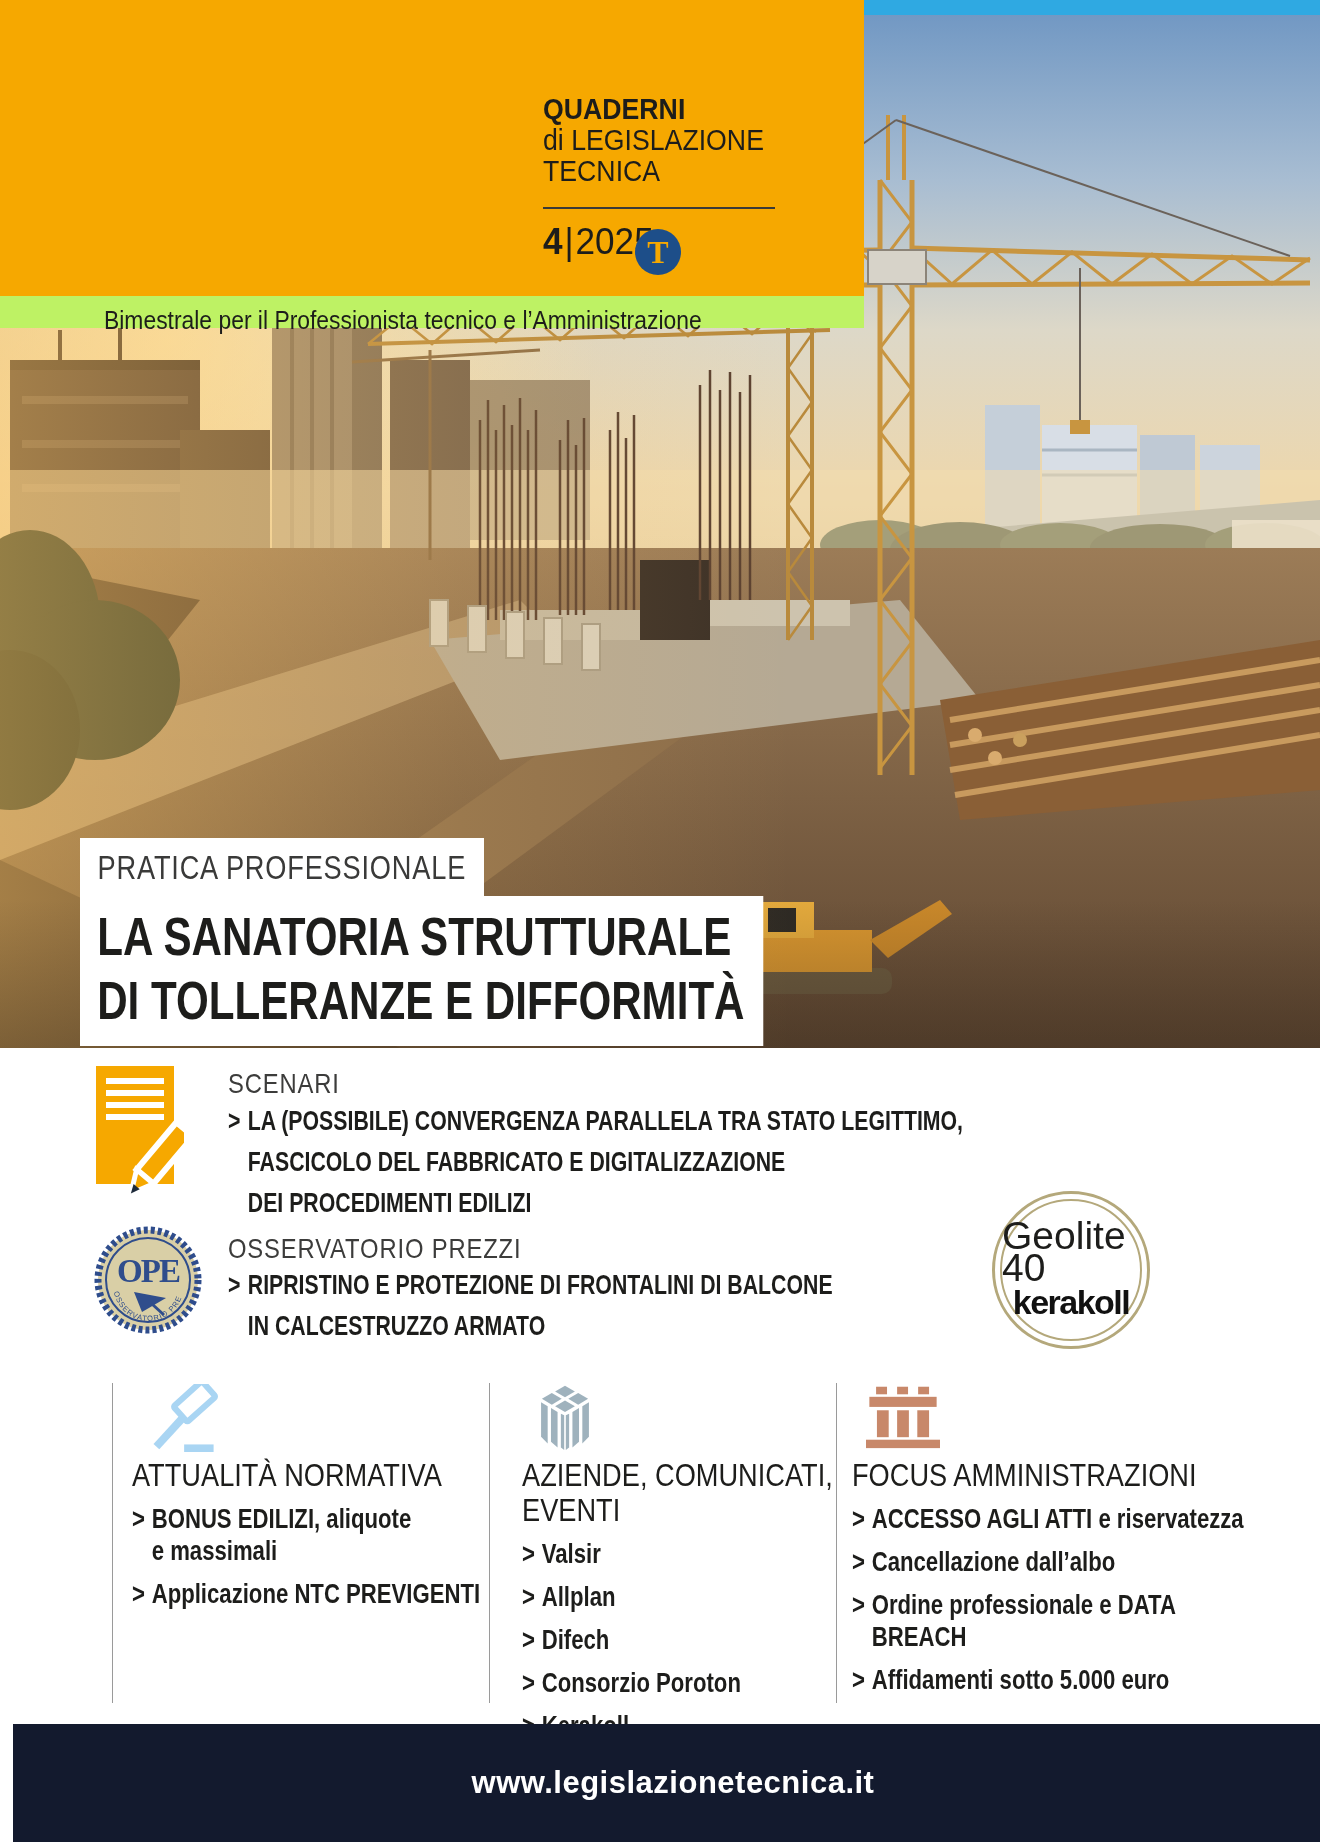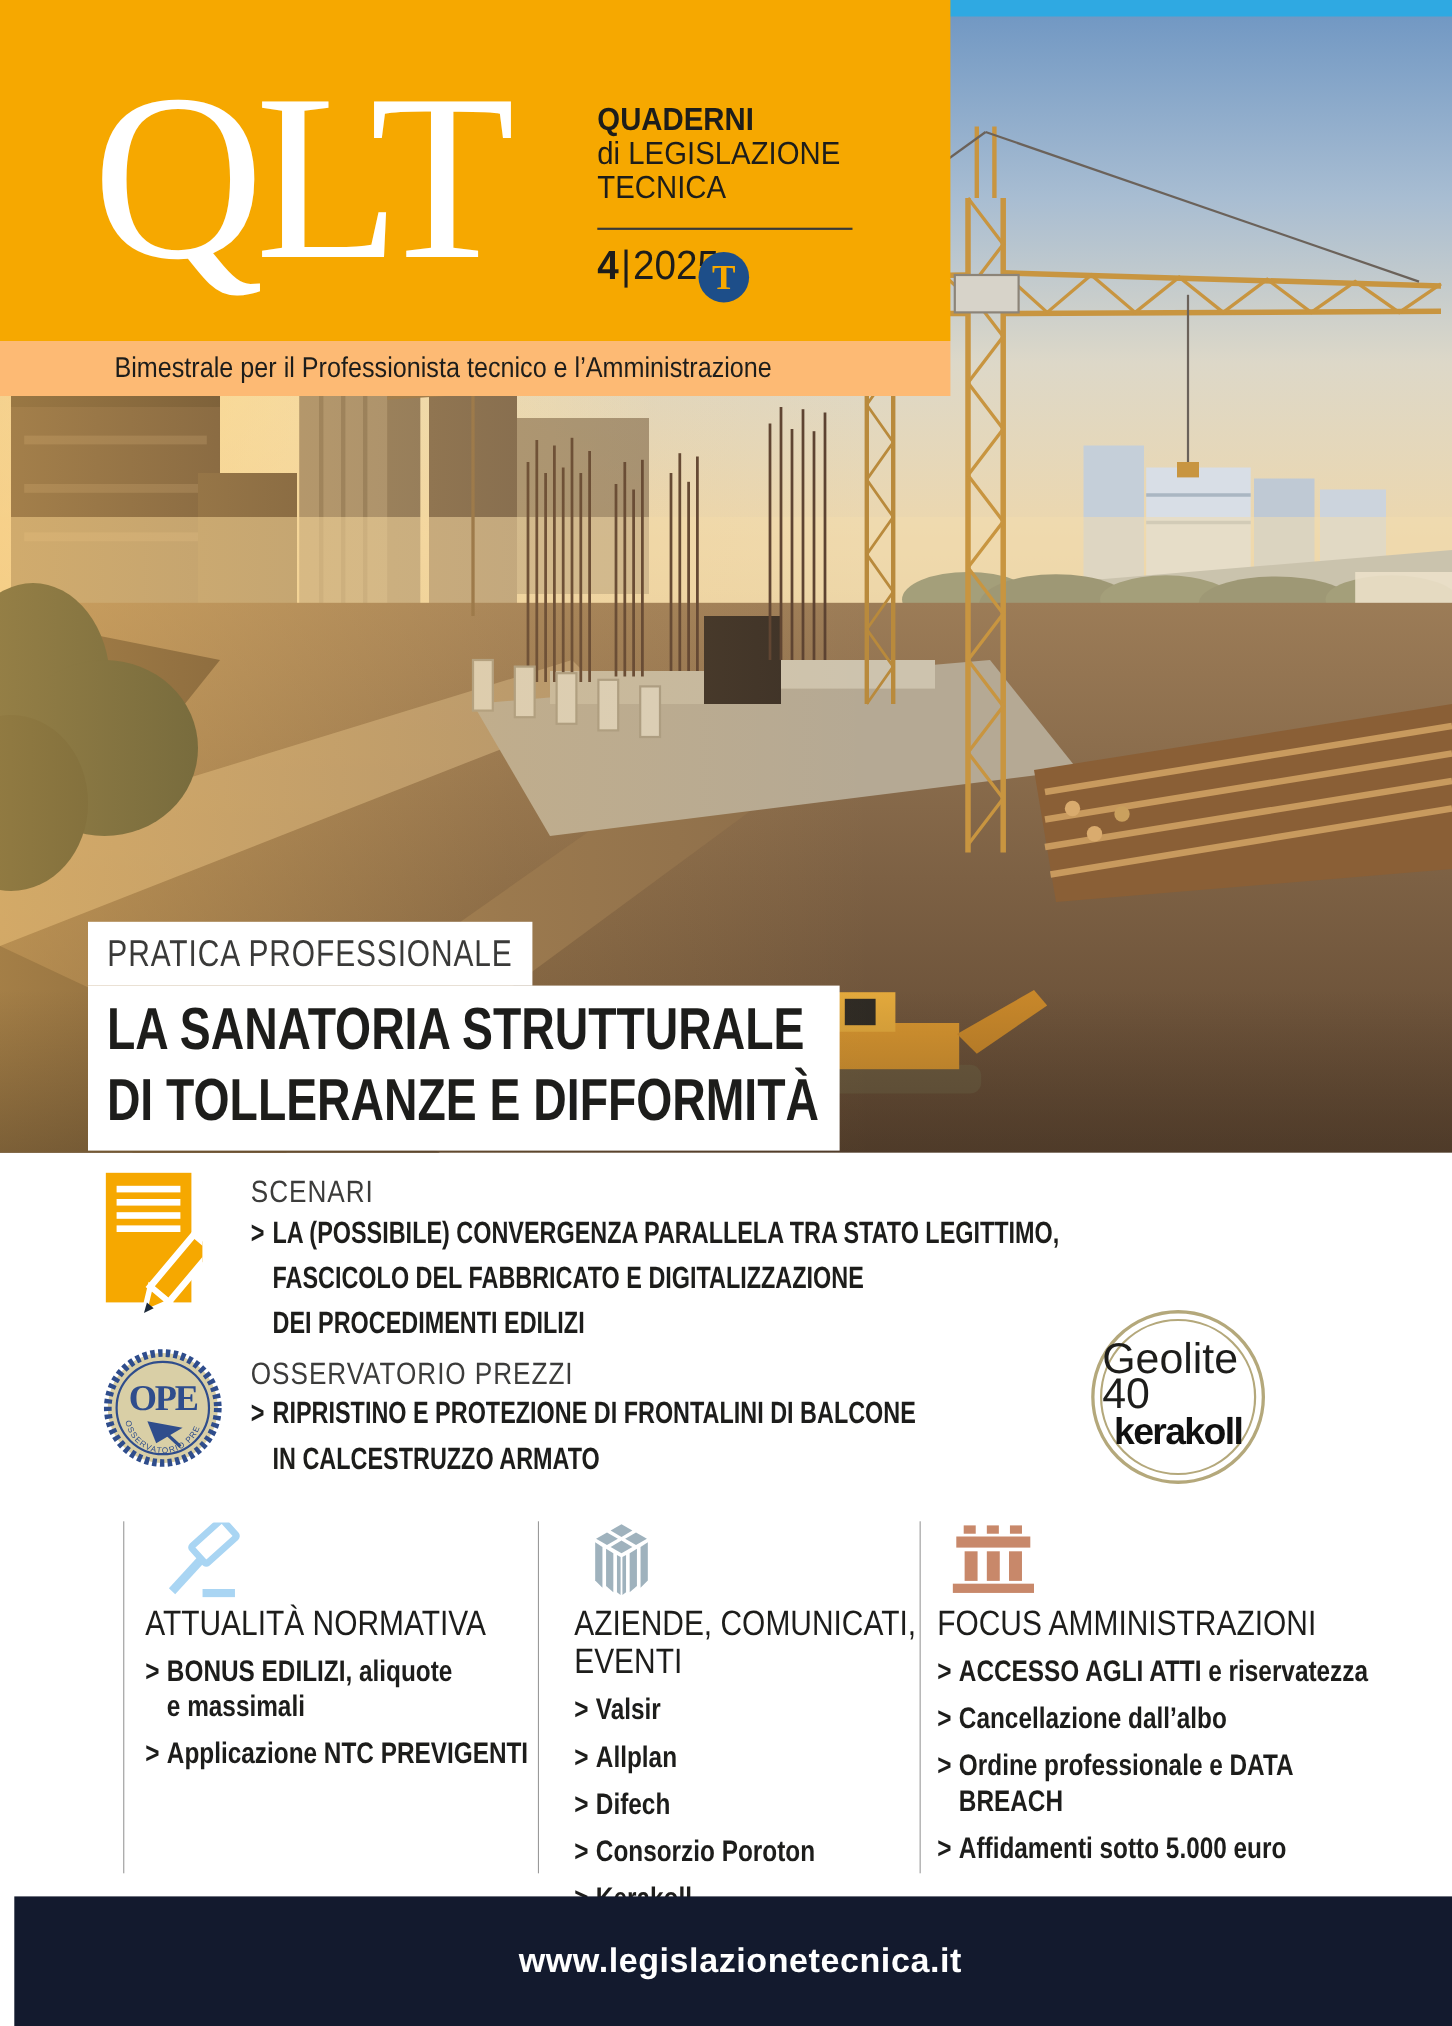--- a/index.html
+++ b/index.html
@@ -19,21 +19,21 @@
        transform:scaleX(.92);transform-origin:0 0;}
   .pub .b{font-weight:700;}
   .mast-rule{position:absolute;left:543px;top:207px;width:232px;height:2px;background:#3a3a38;}
   .issue{position:absolute;left:543px;top:222px;font-size:37px;line-height:40px;color:var(--ink,#1D1D1B);
          transform:scaleX(.95);transform-origin:0 0;}
   .issue .n{font-weight:700;}
   .issue .sep{font-weight:400;padding:0 2px;}
   .monogram{position:absolute;left:635px;top:229px;width:46px;height:46px;border-radius:50%;
             background:var(--monogram-navy,#1D4E89);display:flex;align-items:center;justify-content:center;}
   .monogram span{font-family:"Liberation Serif",serif;font-weight:700;font-size:32px;color:var(--accent-orange,#F6A800);line-height:1;}
-  .tagline-band{position:absolute;left:0;top:310px;width:864px;height:50px;background:#fdba74;}
+  .tagline-band{position:absolute;left:0;top:296px;width:864px;height:32px;background:#bef264;}
   .tagline{position:absolute;left:104px;top:0;font-size:26px;line-height:48px;color:var(--ink,#1D1D1B);
            transform:scaleX(.88);transform-origin:0 0;white-space:nowrap;}
 
   
   .kicker-box{position:absolute;left:80px;top:838px;height:58px;background:#ffffff;padding:0 22px;
               font-size:34px;font-weight:400;line-height:58px;color:#3A3A39;letter-spacing:1px;
               white-space:nowrap;transform:scaleX(.8);transform-origin:0 0;width:max-content;}
   .title-box{position:absolute;left:80px;top:896px;background:#ffffff;padding:8px 24px 14px 22px;
              font-size:54px;font-weight:700;line-height:64px;color:var(--ink,#1D1D1B);
              white-space:pre-line;transform:scaleX(.78);transform-origin:0 0;width:max-content;}
@@ -248,21 +248,20 @@
         <rect x="768" y="908" width="28" height="24" fill="#2e2a24"></rect>
         <polygon points="870,940 940,900 952,914 888,958" fill="#c9882a"></polygon>
       </g>
 
       <rect x="0" y="0" width="1320" height="1048" fill="url(#warmg)"></rect>
       <rect x="0" y="900" width="1320" height="148" fill="url(#botg)"></rect>
     </svg>
   </div>
 
   <div class="orange-block">
-    <div class="qlt">QLT</div>
     <div class="pub">
       <div class="b">QUADERNI</div>
       <div>di LEGISLAZIONE</div>
       <div>TECNICA</div>
     </div>
     <div class="mast-rule"></div>
     <div class="issue"><span class="n">4</span><span class="sep">|</span><span class="y">2025</span></div>
     <div class="monogram">
         <span>T</span>
       </div>

